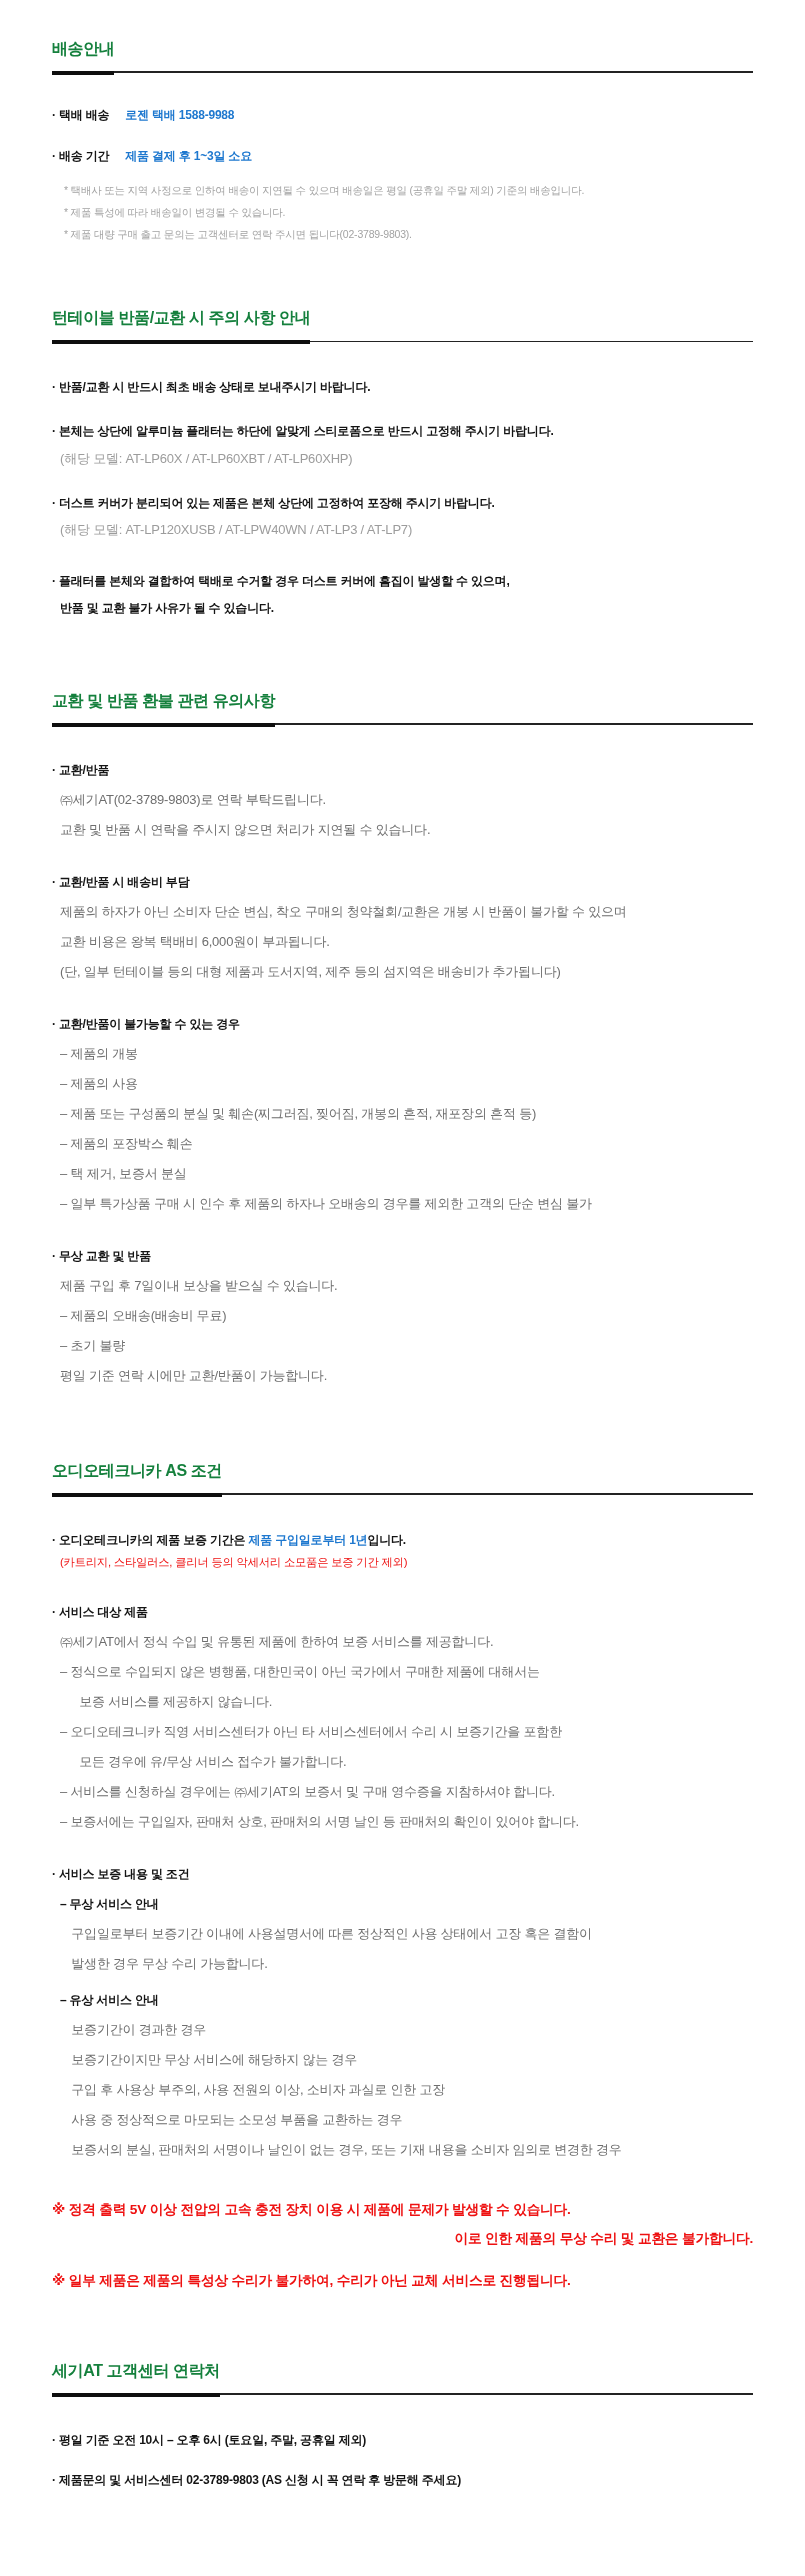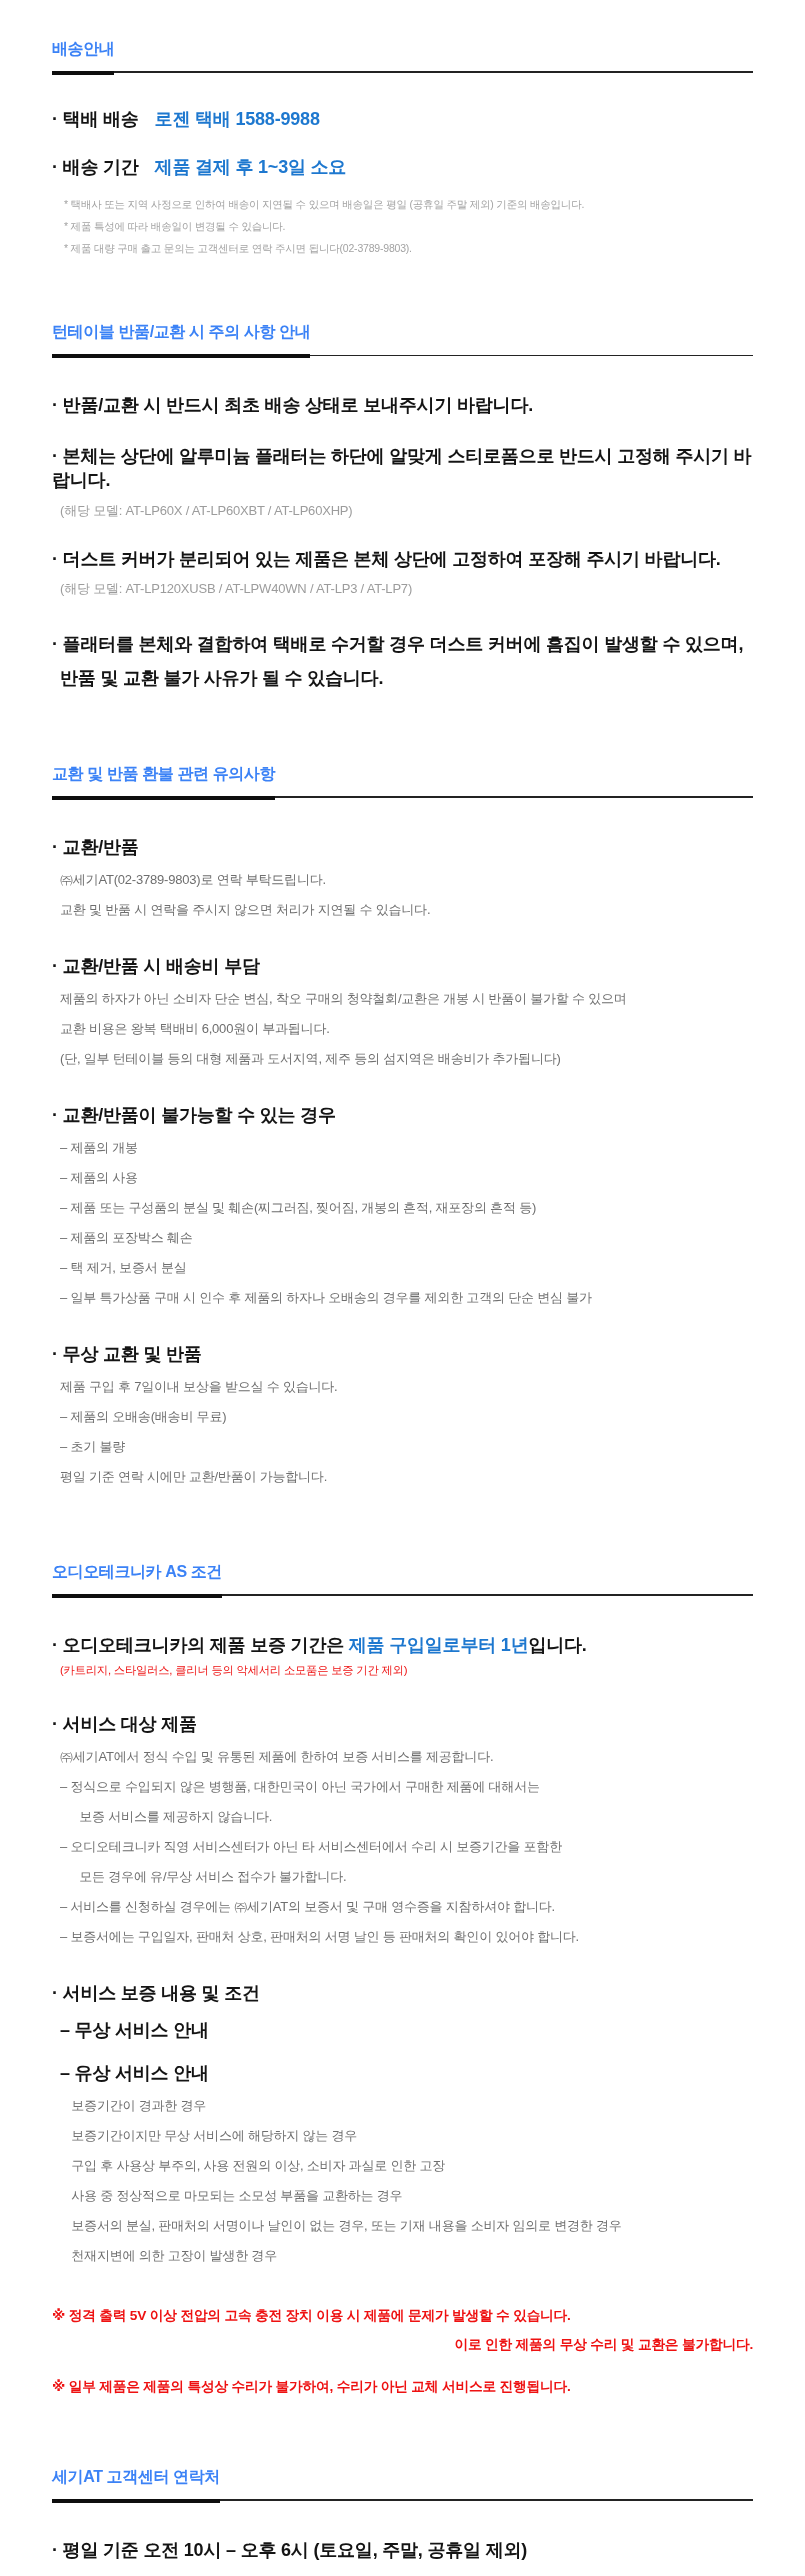--- a/index.html
+++ b/index.html
@@ -6,26 +6,26 @@
   body {
     width:805px; min-height:2576px; background:#ffffff;
     font-family:"Liberation Sans","DejaVu Sans",sans-serif;
     color:#141414; -webkit-font-smoothing:antialiased;
   }
   .page { padding:39px 52px 0 52px; }
 
   
   .sec-head h2 {
     display:inline-block; margin:0; font-size:16px; font-weight:700;
-    letter-spacing:-0.4px; color:#3b82f6;
+    letter-spacing:-0.4px; color:#15803d;
     padding-bottom:10.5px; border-bottom:4px solid #0e0e0e;
   }
   .sec-head .rule { height:1.6px; background:#232323; margin-top:-3.2px; }
 
-  .b17   { font-size:18px; font-weight:700; color:#141414; letter-spacing:-0.2px; }
+  .b17   { font-size:12px; font-weight:700; color:#141414; letter-spacing:-0.2px; }
   .body16{ font-size:13px; font-weight:400; color:#6e6e6e; letter-spacing:-0.2px; }
   .gsub  { font-size:13px; font-weight:400; color:#9c9c9c; letter-spacing:-0.2px; }
   .note13{ font-size:10.5px; font-weight:400; color:#a3a3a3; letter-spacing:-0.2px; }
   .blue  { color:#1e78cf; }
   .redsub{ font-size:11.3px; color:#ee1111; letter-spacing:-0.2px; }
   .wred  { font-size:13.7px; font-weight:700; color:#ee1111; letter-spacing:-0.2px; }
 
   .ind1 { padding-left:8px; }   
   .ind2 { padding-left:19.3px; }   
   .indn { padding-left:12px; }   
@@ -132,28 +132,31 @@
       <div class="body16">– 정식으로 수입되지 않은 병행품, 대한민국이 아닌 국가에서 구매한 제품에 대해서는</div>
       <div class="body16 ind2">보증 서비스를 제공하지 않습니다.</div>
       <div class="body16">– 오디오테크니카 직영 서비스센터가 아닌 타 서비스센터에서 수리 시 보증기간을 포함한</div>
       <div class="body16 ind2">모든 경우에 유/무상 서비스 접수가 불가합니다.</div>
       <div class="body16">– 서비스를 신청하실 경우에는 ㈜세기AT의 보증서 및 구매 영수증을 지참하셔야 합니다.</div>
       <div class="body16">– 보증서에는 구입일자, 판매처 상호, 판매처의 서명 날인 등 판매처의 확인이 있어야 합니다.</div>
     </div>
 
     <div class="b17 mt44">· 서비스 보증 내용 및 조건</div>
     <div class="b17 ind1" style="margin-top:13px;">– 무상 서비스 안내</div>
+    <div class="stack ind2">
+      <div class="body16">구입일로부터 보증기간 이내에 사용설명서에 따른 정상적인 사용 상태에서 고장 혹은 결함이</div>
+      <div class="body16">발생한 경우 무상 수리 가능합니다.</div>
+    </div>
     <div class="b17 ind1 mt24">– 유상 서비스 안내</div>
     <div class="stack ind2">
       <div class="body16">보증기간이 경과한 경우</div>
       <div class="body16">보증기간이지만 무상 서비스에 해당하지 않는 경우</div>
       <div class="body16">구입 후 사용상 부주의, 사용 전원의 이상, 소비자 과실로 인한 고장</div>
       <div class="body16">사용 중 정상적으로 마모되는 소모성 부품을 교환하는 경우</div>
       <div class="body16">보증서의 분실, 판매처의 서명이나 날인이 없는 경우, 또는 기재 내용을 소비자 임의로 변경한 경우</div>
-      <div class="body16">천재지변에 의한 고장이 발생한 경우</div>
     </div>
 
     <div class="wred mt52">※ 정격 출력 5V 이상 전압의 고속 충전 장치 이용 시 제품에 문제가 발생할 수 있습니다.</div>
     <div class="wred mt14 ind2">이로 인한 제품의 무상 수리 및 교환은 불가합니다.</div>
     <div class="wred mt30">※ 일부 제품은 제품의 특성상 수리가 불가하여, 수리가 아닌 교체 서비스로 진행됩니다.</div>
   </section>
 
   <section class="mt88">
     <div class="sec-head">
       <h2>세기AT 고객센터 연락처</h2>

